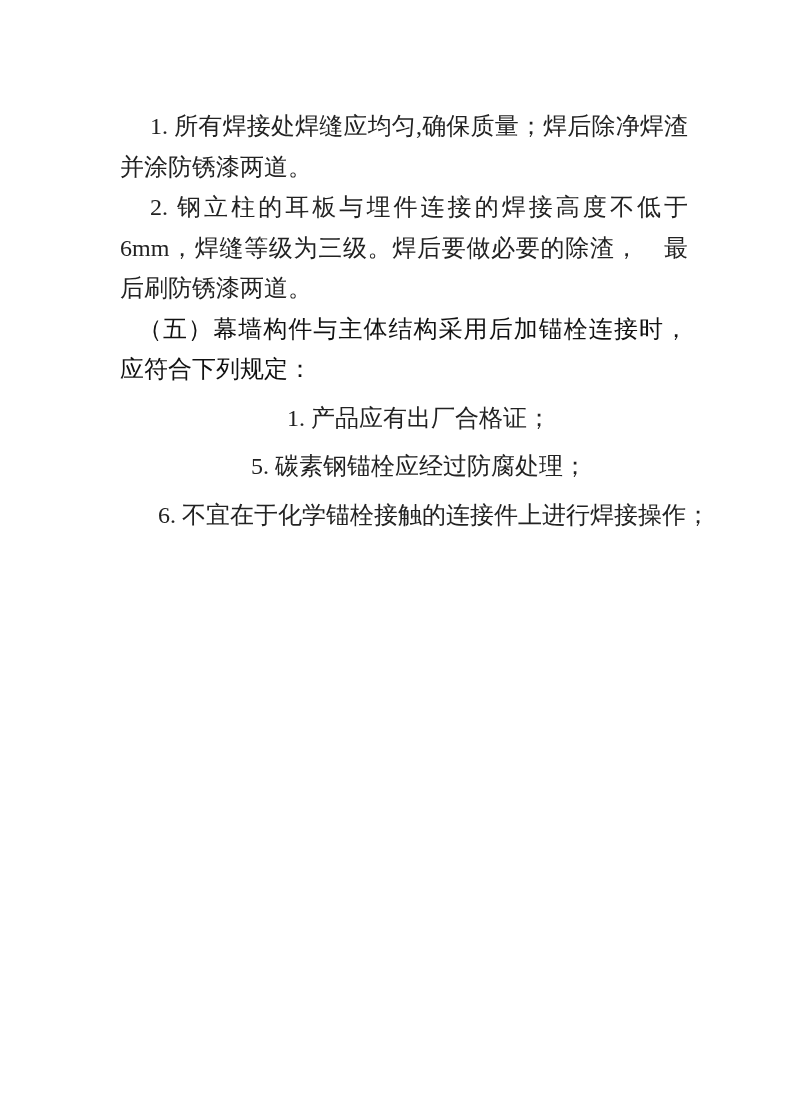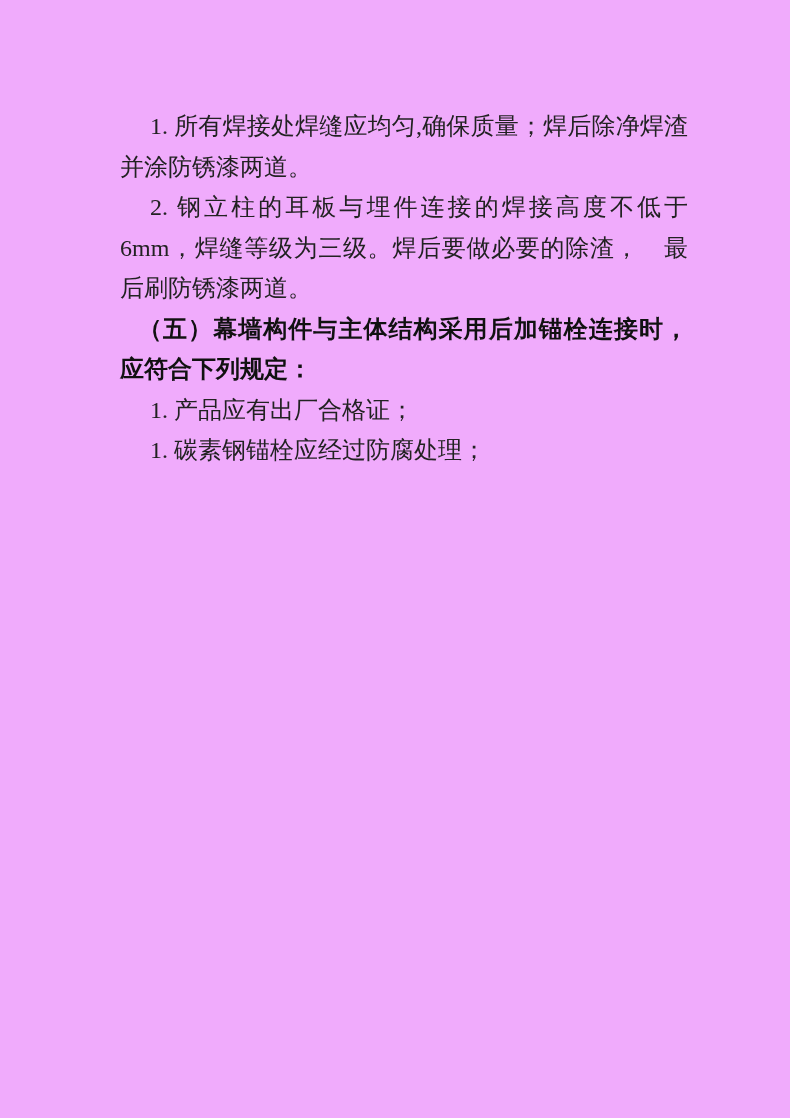--- a/index.html
+++ b/index.html
@@ -5,21 +5,21 @@
   html, body {
     margin: 0;
     padding: 0;
     background: #e8e8e8;
   }
   .page {
     position: relative;
     width: 790px;
     height: 1118px;
     margin: 0 auto;
-    background: #f0abfc;
+    background: #ffffff;
     overflow: hidden;
     font-family: "Liberation Serif", serif;
   }
   .content {
     position: absolute;
     left: 120px;
     top: 106px;
     width: 568px;
     font-size: 24px;
     line-height: 40.5px;
@@ -27,34 +27,35 @@
     text-align: justify;
     text-justify: inter-ideograph;
   }
   .para {
     margin: 0;
     text-indent: 30px;
   }
   .heading {
     margin: 0;
     text-indent: 18px;
-    font-weight: 700;
+    font-weight: 400;
     color: #111111;
   }
   .item {
-    margin: 0;
+    margin: 8px;
     text-indent: 30px;
-    text-align: left;
+    text-align: center;
     white-space: nowrap;
   }
 </style>
 </head>
 <body>
 
 <div class="page">
   <div class="content">
     <p class="para">1. 所有焊接处焊缝应均匀,确保质量；焊后除净焊渣并涂防锈漆两道。</p>
     <p class="para">2. 钢立柱的耳板与埋件连接的焊接高度不低于6mm，焊缝等级为三级。焊后要做必要的除渣，　最后刷防锈漆两道。</p>
     <p class="heading">（五）幕墙构件与主体结构采用后加锚栓连接时，应符合下列规定：</p>
     <p class="item">1. 产品应有出厂合格证；</p>
-    <p class="item">1. 碳素钢锚栓应经过防腐处理；</p>
+    <p class="item">5. 碳素钢锚栓应经过防腐处理；</p>
+    <p class="item">6. 不宜在于化学锚栓接触的连接件上进行焊接操作；</p>
   </div>
 </div>
 
 </body></html>

